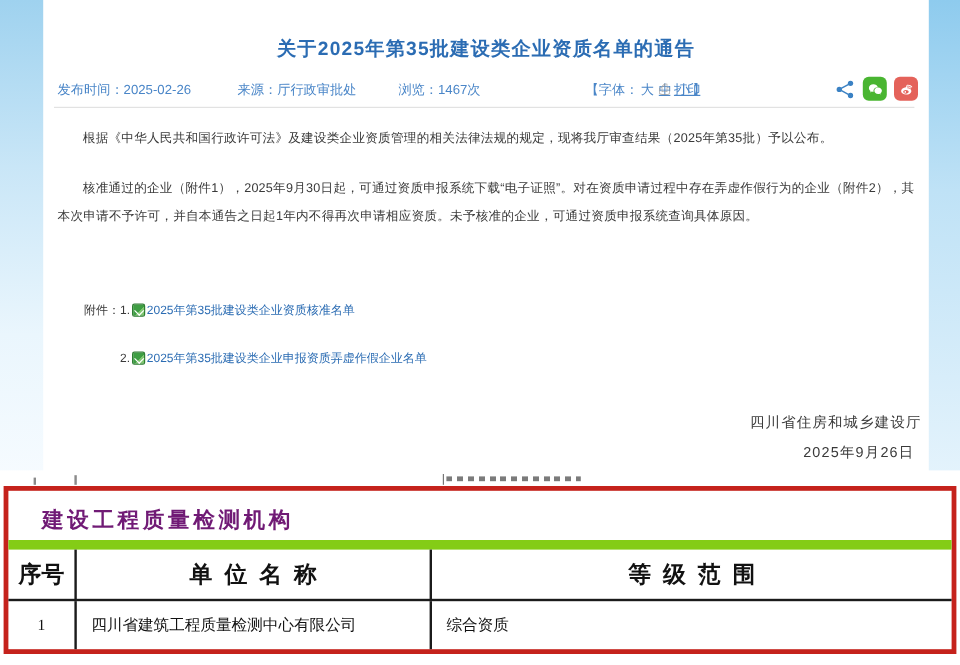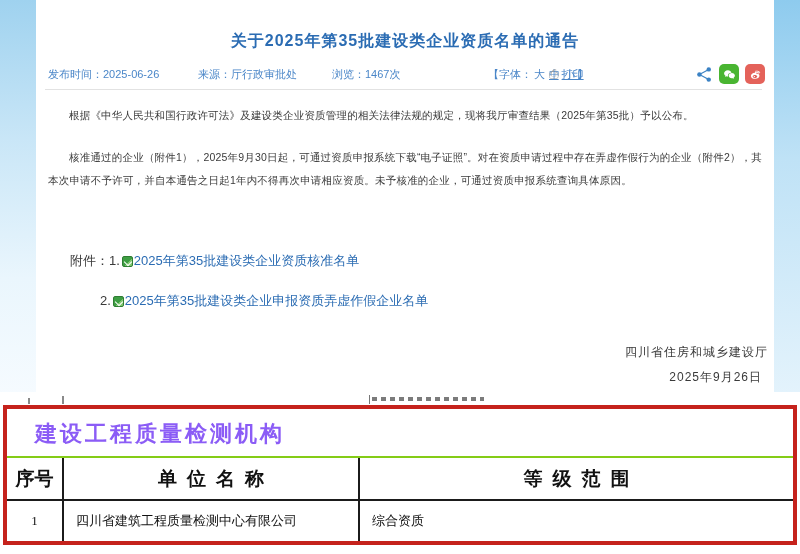--- a/index.html
+++ b/index.html
@@ -35,21 +35,21 @@
   .badge-weibo  { background:#e4625a; }
   .divider { position:absolute; top:89px; left:45px; width:717px; height:1px; background:#e2e2e2; }
 
   
   .para { position:absolute; left:48px; width:722px; font-size:10.5px; color:#3a3a3a;
           line-height:23px; text-indent:2em; letter-spacing:0.2px; }
   .p1 { top:104px; }
   .p2 { top:146px; }
   .p3 { top:212px; }
 
-  .attach { position:absolute; font-size:13px; color:#3a3a3a; white-space:nowrap; }
+  .attach { position:absolute; font-size:10px; color:#3a3a3a; white-space:nowrap; }
   .attach-1 { top:252px; left:70px; }
   .attach-2 { top:292px; left:100px; }
   .file-ico { display:inline-block; width:11px; height:11px; border-radius:2px; vertical-align:-2px;
               background:linear-gradient(135deg,#3e9e43 60%,#7fc76f 60%); border:1px solid #2e7d32;
               margin:0 1px 0 2px; position:relative; }
   .file-ico::after { content:""; position:absolute; left:2px; top:2px; width:5px; height:5px;
               border-left:1.5px solid #fff; border-bottom:1.5px solid #fff; transform:rotate(-45deg); }
   .attach a { color:#2b6cb3; text-decoration:none; cursor:pointer; }
 
   .sign { position:absolute; right:32px; text-align:right; color:#3a3a3a; font-size:12px; letter-spacing:1px; }
@@ -58,22 +58,22 @@
 
   
   .doc-section { position:absolute; top:392px; left:0; width:800px; height:162px; background:#fff; }
   .tick { position:absolute; background:#8a8a8a; }
   .fragment { position:absolute; left:372px; top:5px; width:112px; height:4px;
               background:repeating-linear-gradient(90deg,#5a5a5a 0 5px,transparent 5px 9px); opacity:.8; }
   .frag-bar { position:absolute; left:369px; top:3px; width:1px; height:9px; background:#777; }
 
   .red-table { position:absolute; left:3px; top:13px; width:794px; background:#fff;
                border:4px solid #c5221c; font-family:"Liberation Serif","DejaVu Serif",serif; }
-  .section-title { height:49px; line-height:49px; padding-left:28px; font-size:22px; font-weight:bold;
-                   color:#8b5cf6; letter-spacing:3px; border-bottom:2px solid #84cc16; }
+  .section-title { height:49px; line-height:49px; padding-left:28px; font-size:18px; font-weight:bold;
+                   color:#701a75; letter-spacing:3px; border-bottom:8px solid #84cc16; }
   .qtable { width:100%; border-collapse:collapse; table-layout:fixed; }
   .qtable th, .qtable td { border:2px solid #1b1b1b; color:#111; }
   .qtable th { height:42px; font-size:19px; font-weight:bold; text-align:center; }
   .th-wide { letter-spacing:10px; text-indent:10px; }
   .qtable td { height:41px; font-size:13px; padding:0 12px; }
   .td-center { text-align:center; padding:0; }
   .qtable tr:first-child th { border-top:none; }
   .qtable th:first-child, .qtable td:first-child { border-left:none; }
   .qtable th:last-child,  .qtable td:last-child  { border-right:none; }
   .qtable tr:last-child td { border-bottom:none; }
@@ -82,21 +82,21 @@
 <body>
 
 <div class="stage">
 
   <div class="sky sky-left"></div>
   <div class="sky sky-right"></div>
 
   <h1 class="title">关于2025年第35批建设类企业资质名单的通告</h1>
 
   <div class="meta">
-    <span class="mi mi-publish"><span>发布时间：</span><span>2025-06-26</span></span>
+    <span class="mi mi-publish"><span>发布时间：</span><span>2025-02-26</span></span>
     <span class="mi mi-source"><span>来源：</span><span>厅行政审批处</span></span>
     <span class="mi mi-views"><span>浏览：</span><span>1467次</span></span>
     <span class="mi mi-font"><span>【字体：</span><span class="fs-btn">大</span><span class="fs-btn">中</span><span class="fs-btn">小</span><span>】</span></span>
     <span class="mi mi-print"><span class="print-glyph">⎙</span><span>打印</span></span>
     <span class="share-group">
       <svg class="share-dots" viewBox="0 0 20 20">
         <circle cx="4" cy="10" r="2.6" fill="#3b82c4"></circle>
         <circle cx="15" cy="4" r="2.6" fill="#3b82c4"></circle>
         <circle cx="15" cy="16" r="2.6" fill="#3b82c4"></circle>
         <line x1="4" y1="10" x2="15" y2="4" stroke="#3b82c4" stroke-width="1.4"></line>

